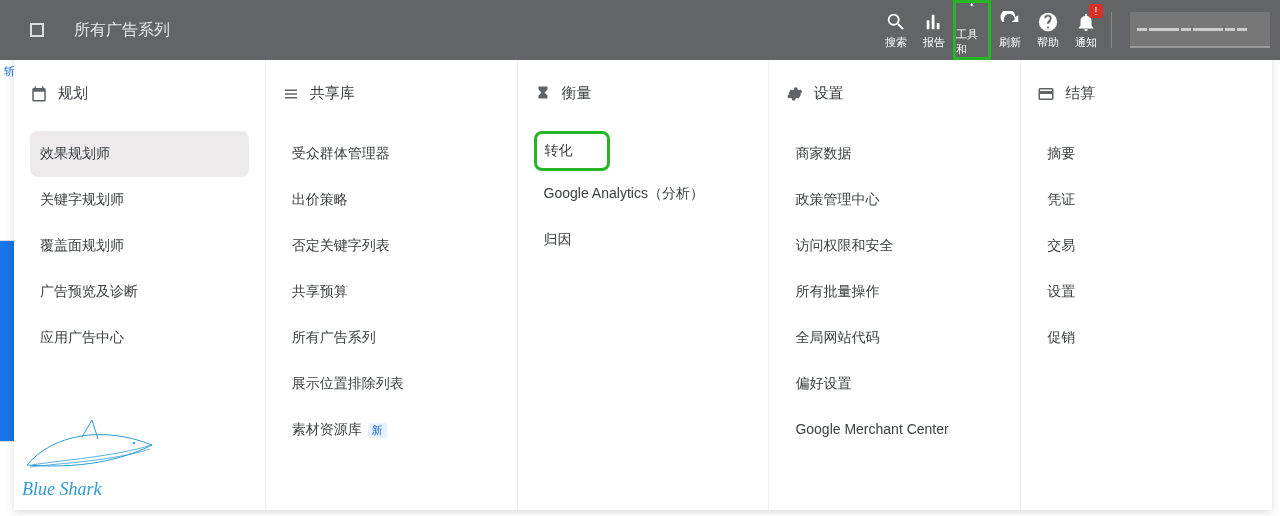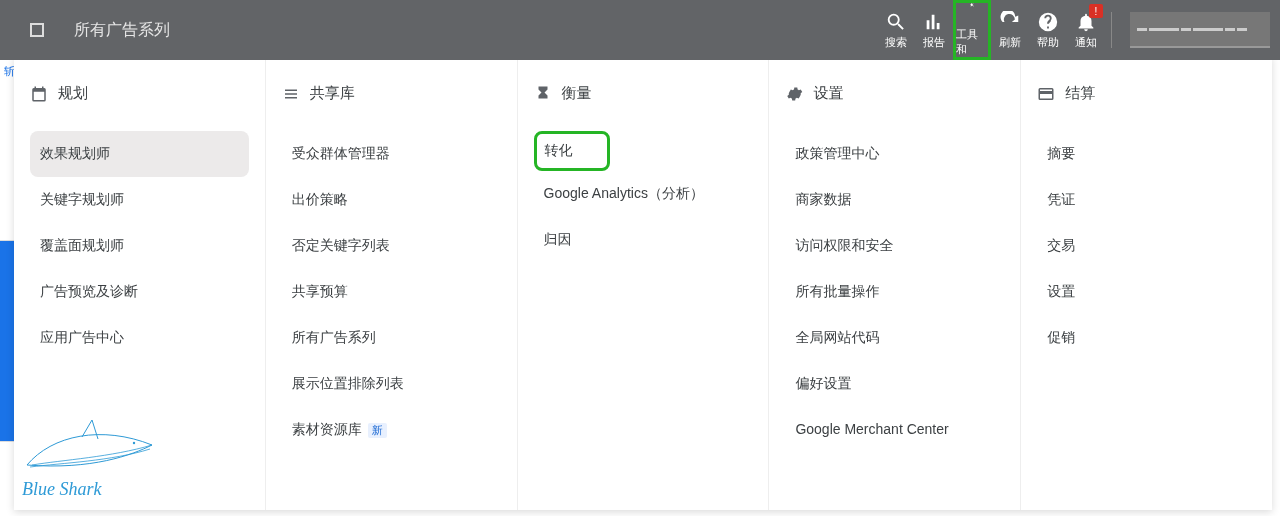--- a/index.html
+++ b/index.html
@@ -201,24 +201,24 @@
   </div>
 
   <div class="col">
     <div class="col-head">
       <svg class="hicon" viewBox="0 0 24 24">
           <path d="M12 8a4 4 0 104 4 4 4 0 00-4-4zm9 4a7.9 7.9 0 00-.1-1l2.1-1.6-2-3.4-2.5 1a8 8 0 00-1.7-1l-.4-2.6h-4l-.4 2.6a8 8 0 00-1.7 1l-2.5-1-2 3.4L5.1 11a7.9 7.9 0 000 2l-2.1 1.6 2 3.4 2.5-1a8 8 0 001.7 1l.4 2.6h4l.4-2.6a8 8 0 001.7-1l2.5 1 2-3.4L20.9 13a7.9 7.9 0 00.1-1z"></path>
         </svg>
       <span>设置</span>
     </div>
     <div class="item">
+        <span>商家数据</span>
+      </div>
+    <div class="item">
         <span>政策管理中心</span>
-      </div>
-    <div class="item">
-        <span>商家数据</span>
       </div>
     <div class="item">
         <span>访问权限和安全</span>
       </div>
     <div class="item">
         <span>所有批量操作</span>
       </div>
     <div class="item">
         <span>全局网站代码</span>
       </div>

